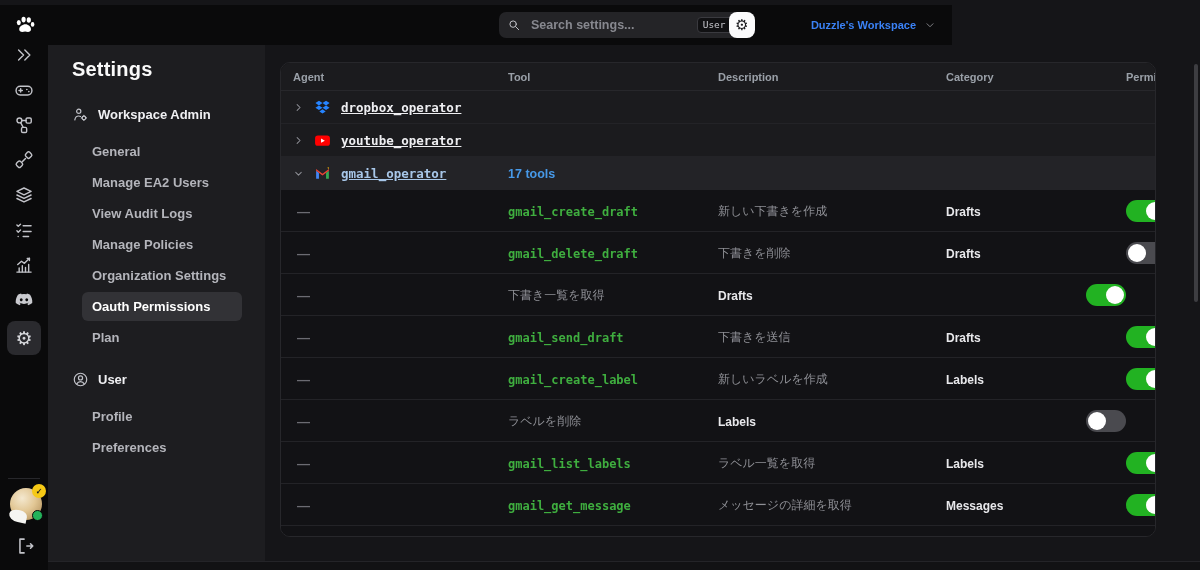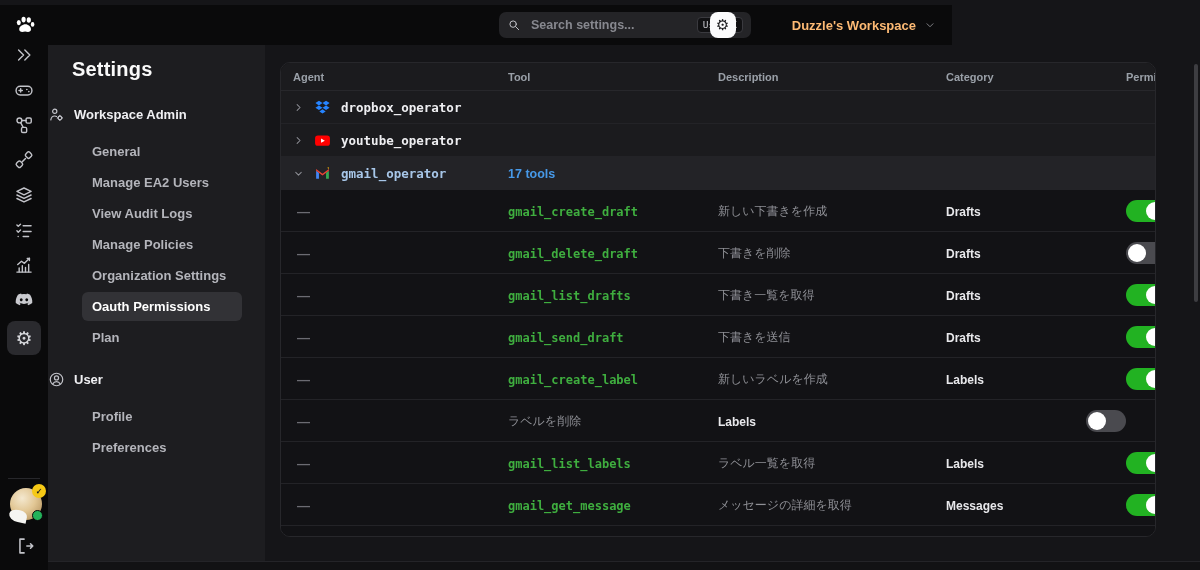--- a/index.html
+++ b/index.html
@@ -28,21 +28,21 @@
   #search-input::placeholder{color:#87888f;opacity:1;}
   #search-shortcut{
     flex:0 0 auto;font-family:"DejaVu Sans Mono",monospace;font-size:9.5px;color:#c9c9cf;
     background:#111113;border:1px solid #3a3a3f;border-radius:4px;padding:2px 5px;line-height:1;
   }
   #workspace{position:absolute;right:16px;top:7px;height:26px;display:flex;align-items:center;gap:8px;cursor:pointer;}
   #workspace-gear{
     width:26px;height:26px;background:#fbfbfc;border-radius:8px;display:flex;align-items:center;justify-content:center;
     font-family:"DejaVu Sans",sans-serif;font-size:15px;color:#1b1b1e;line-height:1;
   }
-  #workspace-name{font-size:13px;font-weight:700;color:#fdba74;padding-left:48px;}
+  #workspace-name{font-size:11px;font-weight:700;color:#3b82f6;padding-left:48px;}
   #workspace-chevron{width:12px;height:12px;opacity:.75;}
 
   
   #rail{position:absolute;left:0;top:40px;width:48px;height:530px;background:#0a0a0b;}
   #rail-icons{display:flex;flex-direction:column;align-items:center;}
   .rail-btn{width:32px;height:28px;display:flex;align-items:center;justify-content:center;border-radius:8px;cursor:pointer;}
   .rail-btn .icon{width:20px;height:20px;}
   .rail-btn:nth-child(1){margin-top:1px;}
   .rail-btn:nth-child(2){margin-top:15px;}
   .rail-btn + .rail-btn{margin-top:7px;}
@@ -58,21 +58,21 @@
   #avatar-badge{
     position:absolute;right:-4px;top:-4px;width:14px;height:14px;border-radius:50%;background:#f6c915;
     display:flex;align-items:center;justify-content:center;font-size:8px;color:#1a1a1c;font-weight:700;
   }
   #avatar-status{position:absolute;right:-1px;bottom:-1px;width:9px;height:9px;border-radius:50%;background:#23b25a;border:1.5px solid #0a0a0b;}
   #logout-btn{position:absolute;left:14px;top:495px;width:22px;height:22px;cursor:pointer;}
 
   
   #sidebar{position:absolute;left:48px;top:40px;width:217px;height:530px;background:#1d1d20;}
   #sidebar-title{position:absolute;left:24px;top:18px;font-size:20px;font-weight:800;color:#fafafa;letter-spacing:.2px;}
-  .side-section-header{display:flex;align-items:center;gap:9px;height:22px;}
+  .side-section-header{display:flex;align-items:center;gap:9px;padding-left:24px;height:22px;}
   .side-section-header .icon{width:17px;height:17px;}
   .side-section-label{font-size:13px;font-weight:700;color:#f0f0f3;}
   .side-item{
     margin-left:34px;width:160px;height:29px;margin-top:2px;border-radius:6px;
     display:flex;align-items:center;padding-left:10px;box-sizing:border-box;
     font-size:13px;font-weight:600;color:#b4b5bb;cursor:pointer;
   }
   .side-item.active{background:#323236;color:#ffffff;}
   #section-admin{position:absolute;left:0;top:63px;width:217px;}
   #section-admin .side-items{margin-top:12px;}
@@ -89,21 +89,21 @@
   #thead{height:28px;background:#1b1b1e;border-bottom:1px solid #27272b;}
   .th{font-size:11px;font-weight:700;color:#9aa0a8;}
   .th:last-child{justify-self:end;}
   .row{border-bottom:1px solid #232327;}
   .agent-row{height:33px;background:#1b1b1e;cursor:pointer;}
   .agent-row.expanded{background:#232327;}
   .agent-cell{display:flex;align-items:center;gap:10px;}
   .row-chevron{width:11px;height:11px;flex:0 0 auto;}
   .row-chevron svg.st{stroke:#8e8f96;stroke-width:2.2;}
   .brand-icon{width:17px;height:17px;flex:0 0 auto;}
-  .agent-name{font-family:"DejaVu Sans Mono",monospace;font-size:12.5px;font-weight:700;color:#eeeef1;white-space:nowrap;}
+  .agent-name{font-family:"DejaVu Sans Mono",monospace;font-size:12.5px;font-weight:700;color:#eeeef1;white-space:nowrap;text-decoration:underline;}
   .agent-row.expanded .agent-name{color:#a7c6e8;}
   .tools-count{font-size:12.5px;font-weight:700;color:#4799e8;margin-top:32px;}
   .tool-row{height:42px;background:#121215;}
   .tool-dash{color:#6b6b72;font-weight:700;margin-left:4px;font-size:13px;}
   .tool-name{font-family:"DejaVu Sans Mono",monospace;font-size:12px;font-weight:700;color:#3fae3f;white-space:nowrap;}
   .tool-desc{font-size:12px;color:#8f9096;white-space:nowrap;}
   .tool-cat{font-size:12px;font-weight:700;color:#e8e8eb;}
   .toggle{
     justify-self:end;width:40px;height:22px;border-radius:11px;position:relative;cursor:pointer;flex:0 0 auto;
     background:#4a4a4f;
@@ -368,21 +368,20 @@
           <div><span class="tool-desc">下書きを削除</span></div>
           <div><span class="tool-cat">Drafts</span></div>
           <div style="justify-self: end;">
             <div class="toggle">
               <span class="knob"></span>
             </div>
           </div>
         </div>
         <div class="row tool-row grid">
           <div><span class="tool-dash">—</span></div>
-          <div><span class="tool-name">gmail_list_drafts</span></div>
           <div><span class="tool-desc">下書き一覧を取得</span></div>
           <div><span class="tool-cat">Drafts</span></div>
           <div style="justify-self: end;">
             <div class="toggle on">
               <span class="knob"></span>
             </div>
           </div>
         </div>
         <div class="row tool-row grid">
           <div><span class="tool-dash">—</span></div>

